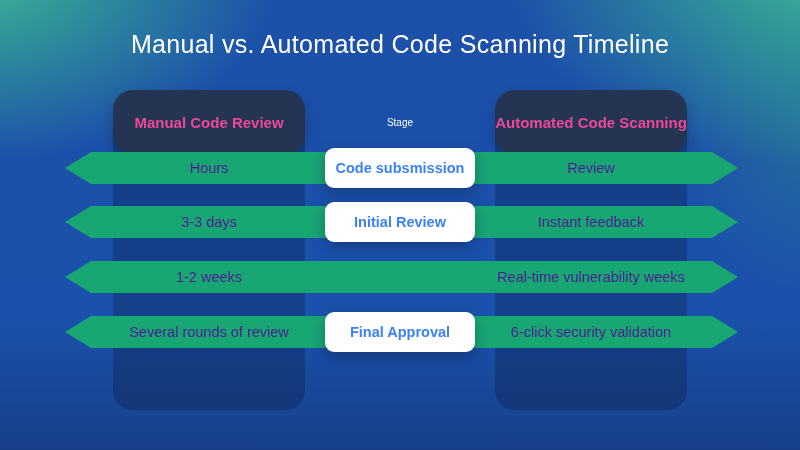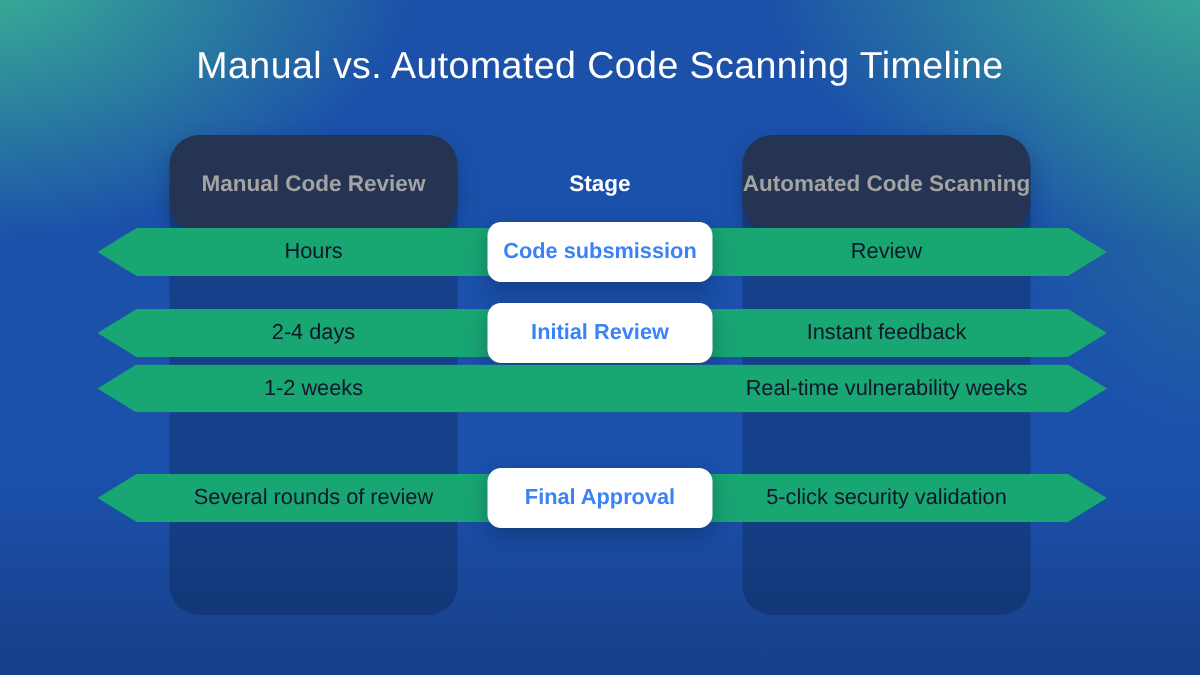--- a/index.html
+++ b/index.html
@@ -23,45 +23,45 @@
     position:absolute;top:104px;width:192px;height:306px;
     background:rgba(9,27,61,.30);
     border-radius:20px;
   }
   .col-body.left{left:113px}
   .col-body.right{left:495px}
   .col-header{
     position:absolute;top:90px;width:192px;height:65px;
     background:#253452;border-radius:20px;
     display:flex;align-items:center;justify-content:center;
-    color:#a3a3a3;font-weight:bold;font-size:15px;
+    color:#ec4899;font-weight:bold;font-size:15px;
     box-shadow:0 6px 14px rgba(5,15,40,.25);
   }
   .col-header.left{left:113px}
   .col-header.right{left:495px}
   .stage-header{
     position:absolute;left:325px;top:90px;width:150px;height:65px;
     display:flex;align-items:center;justify-content:center;
-    color:#ffffff;font-weight:bold;font-size:15px;
+    color:#ffffff;font-weight:normal;font-size:10px;
   }
   .row{position:absolute;left:0;width:800px;height:32px;}
   .row.r0{top:152px}
   .row.r1{top:206px}
-  .row.r2{top:243px}
+  .row.r2{top:261px}
   .row.r3{top:316px}
   .row.r4{top:370px}
   .band{
     position:absolute;left:65px;top:0;width:673px;height:32px;
     background:#18A673;
     clip-path:polygon(26px 0, calc(100% - 26px) 0, 100% 50%, calc(100% - 26px) 100%, 26px 100%, 0 50%);
   }
   .cell{
     position:absolute;top:0;height:100%;
     display:flex;align-items:center;justify-content:center;
-    color:#0f172a;font-size:14.5px;white-space:nowrap;
+    color:#4c1d95;font-size:14.5px;white-space:nowrap;
   }
   .cell.manual{left:48px;width:192px}
   .cell.auto{left:430px;width:192px}
   .stage-box{
     position:absolute;left:325px;top:-4px;width:150px;height:40px;
     background:#ffffff;border-radius:9px;
     box-shadow:0 5px 14px rgba(8,25,60,.35);
     display:flex;align-items:center;justify-content:center;
     color:#3b82f6;font-weight:bold;font-size:14.5px;white-space:nowrap;
   }
@@ -83,35 +83,35 @@
   <div class="row r0">
     <div class="band">
       <span class="cell manual">Hours</span>
       <span class="cell auto">Review</span>
     </div>
     <div class="stage-box">Code subsmission</div>
   </div>
 
   <div class="row r1">
     <div class="band">
-      <span class="cell manual">2-4 days</span>
+      <span class="cell manual">3-3 days</span>
       <span class="cell auto">Instant feedback</span>
     </div>
     <div class="stage-box">Initial Review</div>
   </div>
 
   <div class="row r2">
     <div class="band">
       <span class="cell manual">1-2 weeks</span>
       <span class="cell auto">Real-time vulnerability weeks</span>
     </div>
   </div>
 
   <div class="row r3">
     <div class="band">
       <span class="cell manual">Several rounds of review</span>
-      <span class="cell auto">5-click security validation</span>
+      <span class="cell auto">6-click security validation</span>
     </div>
     <div class="stage-box">Final Approval</div>
   </div>
 
 
 </div>
 
 </body></html>

